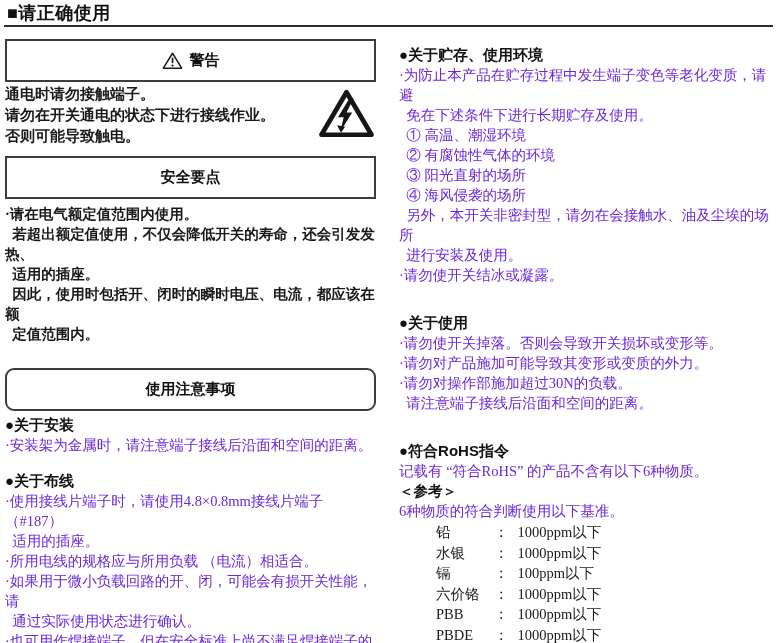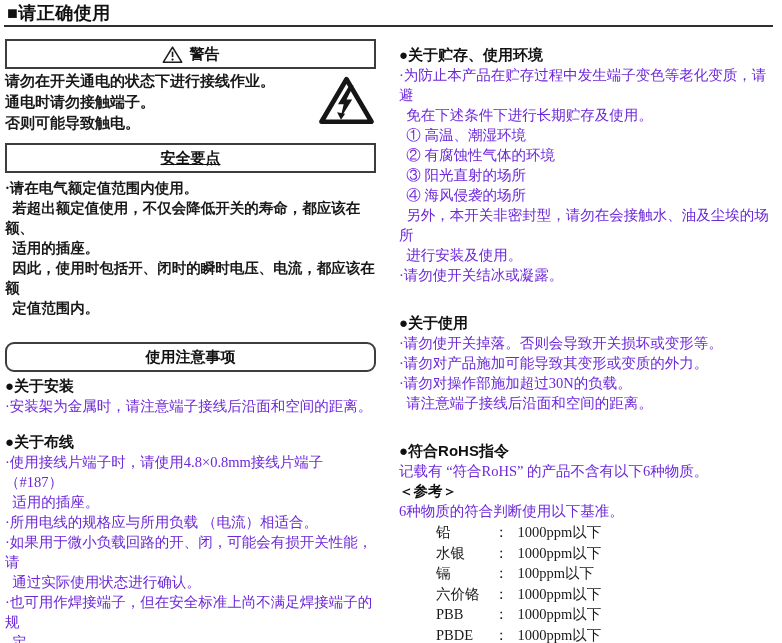--- a/index.html
+++ b/index.html
@@ -15,34 +15,34 @@
     position:absolute; left:7px; top:1px;
     font-family:"Liberation Sans", sans-serif;
     font-weight:bold; font-size:18px; color:#111; letter-spacing:0.5px;
   }
   .rule { position:absolute; left:4px; top:25px; width:769px; height:2px; background:#2f2f2f; }
 
   .col-left  { position:absolute; left:5px;  top:39px; width:371px; }
   .col-right { position:absolute; left:399px; top:45px; width:378px; }
 
   .tbox {
-    border:2px solid #3d3d3d; height:30px; width:100%;
+    border:2px solid #3d3d3d; height:43px; width:100%;
     display:flex; align-items:center; justify-content:center; gap:7px;
     font-family:"Liberation Sans", sans-serif; font-weight:bold;
     font-size:15px; color:#111;
   }
   .w-icon { display:flex; align-items:center; }
 
   .warning-body { position:relative; margin-top:2px; padding-right:66px; }
   .warning-body .ln { line-height:21px; font-size:15px; font-weight:bold; color:#191919; }
   .hv-icon { position:absolute; right:1px; top:4px; }
 
   .ln { font-size:14.5px; line-height:20px; white-space:pre-wrap; }
 
-  .safety-box  { margin-top:9px;text-decoration:underline; }
+  .safety-box  { margin-top:9px; }
   .safety-lines{ margin-top:5px; }
   .safety-lines .ln { font-weight:bold; color:#191919; }
   .usage-box   { margin-top:24px;border-radius:9px; }
 
   .sec-heading {
     font-family:"Liberation Sans", sans-serif; font-weight:bold;
     font-size:15px; line-height:20px; color:#111;
   }
   .section .ln { color:#6d28d9; }
   .sec-install { margin-top:4px; }
@@ -75,39 +75,39 @@
           <path d="M12 2.2 L22.5 19.3 H1.5 Z" fill="none" stroke="#1c1c1c" stroke-width="1.7" stroke-linejoin="round"></path>
           <rect x="11.1" y="7.2" width="1.9" height="6.2" fill="#1c1c1c"></rect>
           <circle cx="12" cy="16.3" r="1.25" fill="#1c1c1c"></circle>
         </svg>
       </span>
       <span>警告</span>
     </div>
 
     <div class="warning-body">
       <div class="lines">
+          <div class="ln">通电时请勿接触端子。</div>
           <div class="ln">请勿在开关通电的状态下进行接线作业。</div>
-          <div class="ln">通电时请勿接触端子。</div>
           <div class="ln">否则可能导致触电。</div>
         </div>
       <span class="hv-icon">
         <svg width="57" height="51" viewBox="0 0 60 54">
           <path d="M30 4.5 L56.5 49.5 H3.5 Z" fill="none" stroke="#161616" stroke-width="5" stroke-linejoin="round"></path>
           <polygon points="33,11 21,31 27,31 23.5,46 36,26 30,26 37.5,11" fill="#161616"></polygon>
           <polygon points="20,39.5 24.2,47.5 28.5,41" fill="#161616"></polygon>
         </svg>
       </span>
     </div>
 
     <div class="tbox safety-box">
       <span>安全要点</span>
     </div>
     <div class="lines safety-lines">
         <div class="ln">·请在电气额定值范围内使用。</div>
-        <div class="ln">  若超出额定值使用，不仅会降低开关的寿命，都应该在额、</div>
+        <div class="ln">  若超出额定值使用，不仅会降低开关的寿命，还会引发发热、</div>
         <div class="ln">  适用的插座。</div>
         <div class="ln">  因此，使用时包括开、闭时的瞬时电压、电流，都应该在额</div>
         <div class="ln">  定值范围内。</div>
       </div>
 
     <div class="tbox usage-box">
       <span>使用注意事项</span>
     </div>
 
     <div class="section sec-install">

